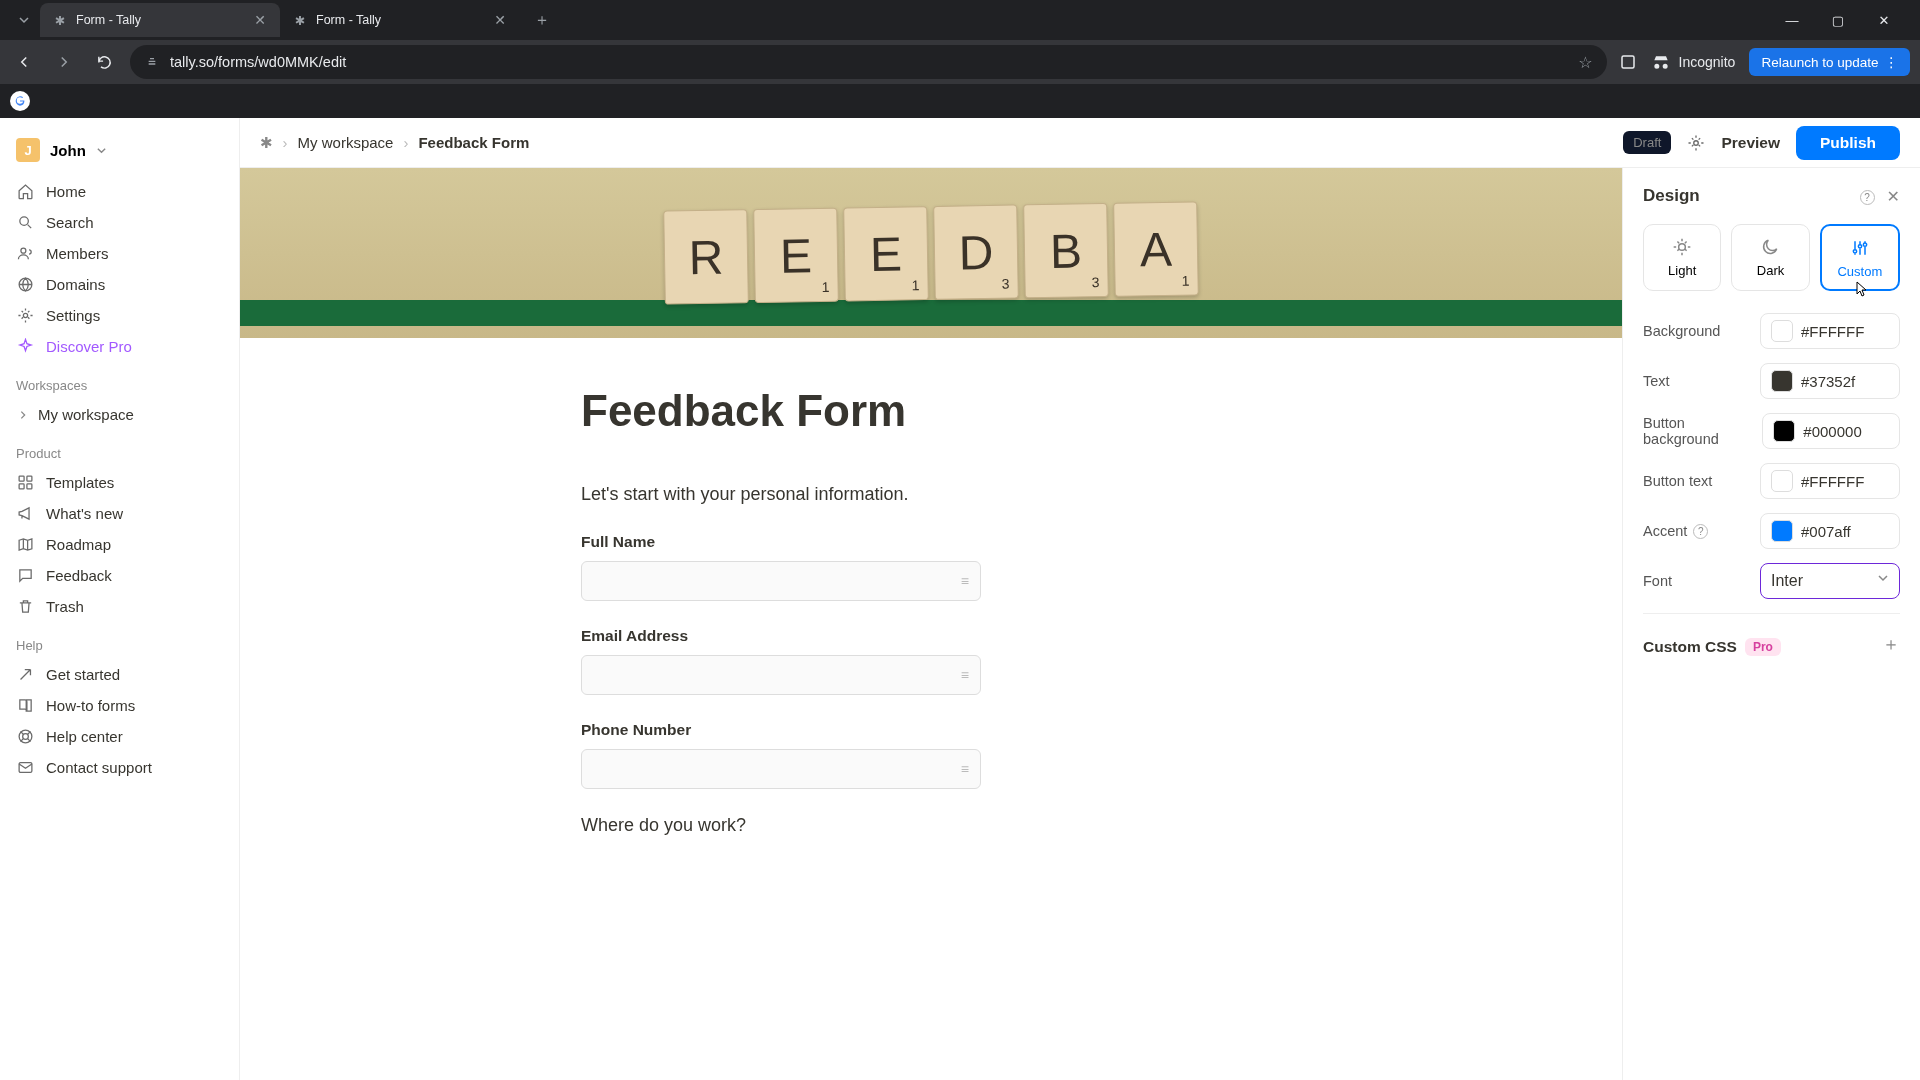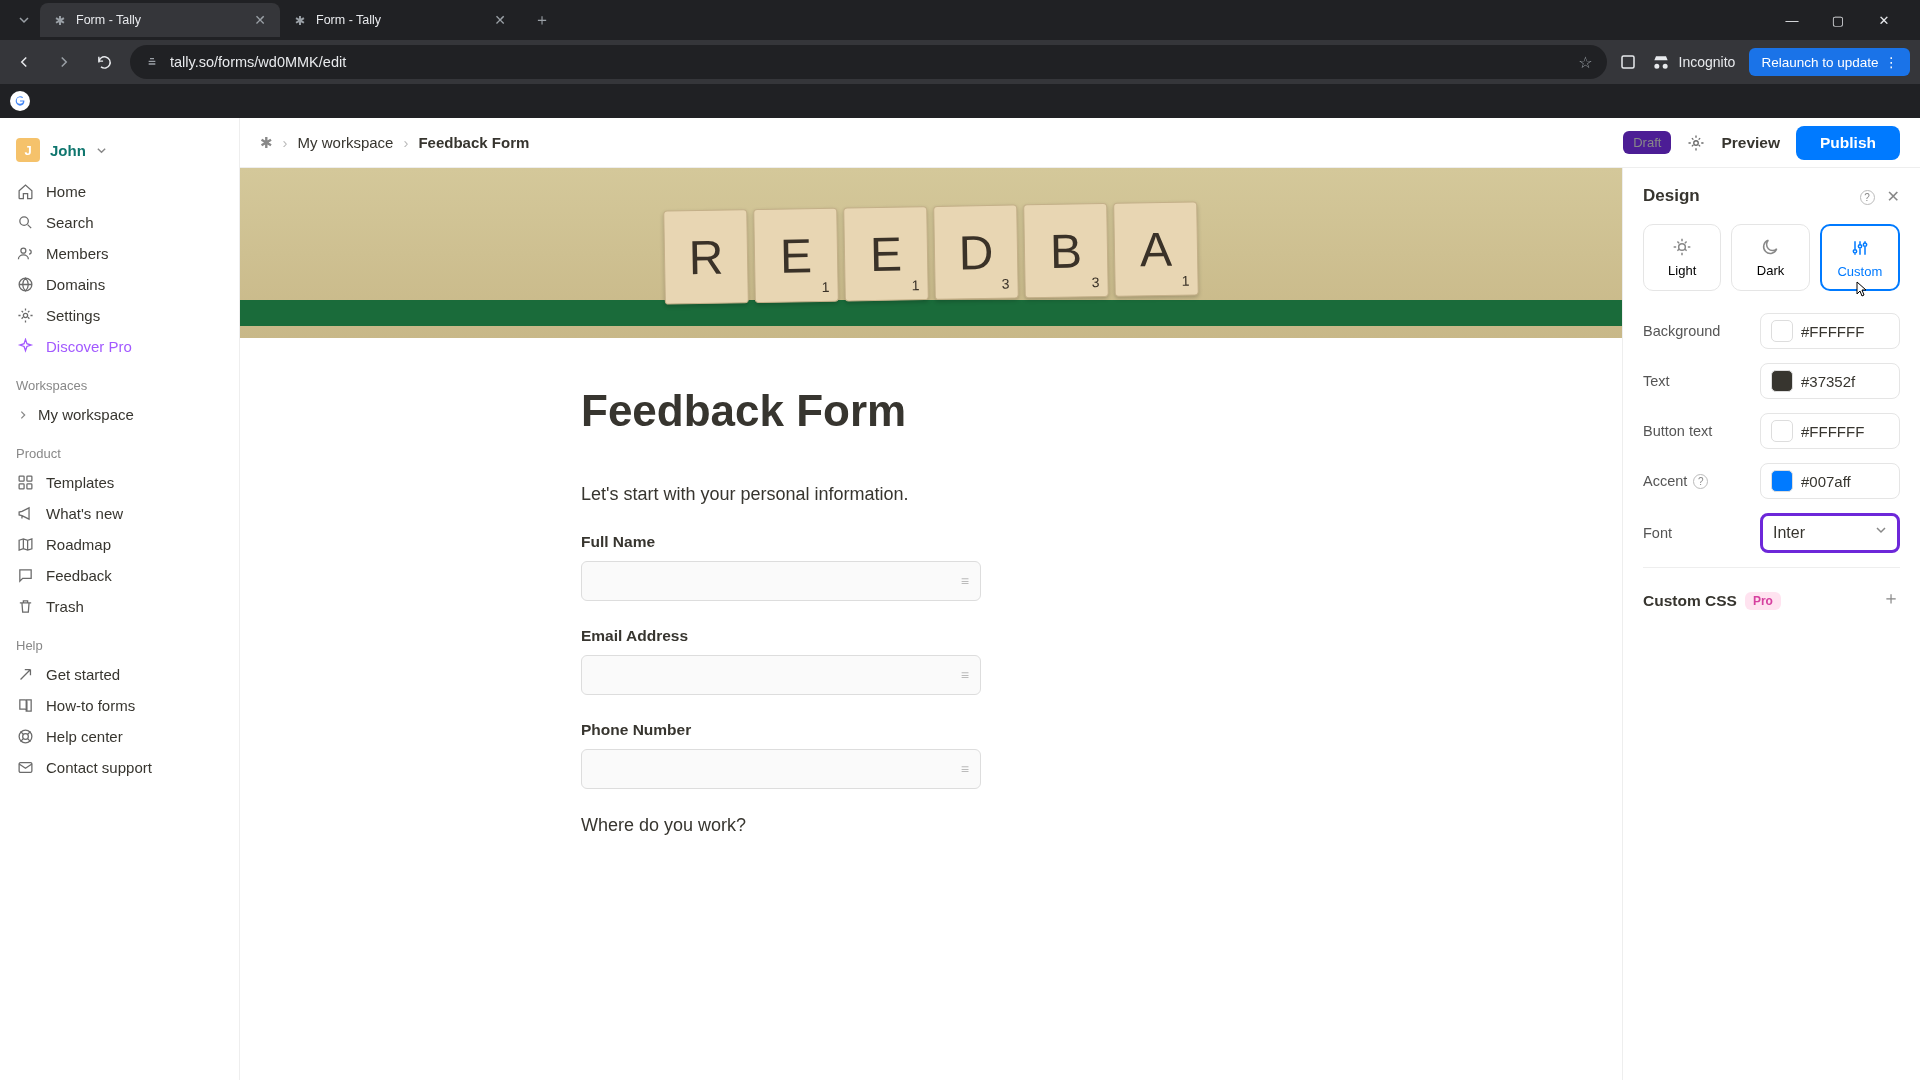--- a/index.html
+++ b/index.html
@@ -31,40 +31,40 @@
 .bookmark-bar { height:34px; display:flex; align-items:center; padding:0 10px; }
 .bookmark-icon { width:20px; height:20px; border-radius:50%; background:#fff; display:flex; align-items:center; justify-content:center; font-size:12px; font-weight:bold; cursor:pointer; }
 
 
 .app { display:flex; height: calc(1080px - 118px); background:#fff; }
 
 
 .sidebar { width: 240px; border-right:1px solid #eee; padding:14px 0; overflow-y:auto; }
 .user-row { display:flex; align-items:center; gap:10px; padding:6px 16px 14px; cursor:pointer; }
 .avatar { width:24px; height:24px; border-radius:4px; background:#f5c26b; color:#fff; display:flex; align-items:center; justify-content:center; font-size:13px; font-weight:600; }
-.user-name { font-weight:600; font-size:15px; color:#0f766e; }
+.user-name { font-weight:600; font-size:15px; color:#000000; }
 .user-chevron { color:#888; font-size:12px; }
 .side-item { display:flex; align-items:center; gap:12px; padding:7px 16px; font-size:15px; color:#37352f; cursor:pointer; }
 .side-item .icon { width:18px; color:#6b6b6b; display:flex; align-items:center; justify-content:center; }
 .side-item.pro { color:#a259ff; }
 .side-item.pro .icon { color:#a259ff; }
 .side-header { padding:16px 16px 6px; font-size:13px; color:#888; font-weight:500; }
 .workspace-item { display:flex; align-items:center; gap:10px; padding:7px 16px 7px 18px; font-size:15px; color:#37352f; cursor:pointer; }
 .workspace-item .chev { color:#888; font-size:11px; }
 
 
 .main { flex:1; display:flex; flex-direction:column; min-width:0; }
 .topbar { display:flex; align-items:center; height:50px; padding:0 20px; border-bottom:1px solid #eee; gap:12px; }
 .breadcrumb { display:flex; align-items:center; gap:10px; font-size:15px; color:#37352f; }
 .breadcrumb .logo { color:#888; }
 .breadcrumb .sep { color:#bbb; }
 .breadcrumb .current { font-weight:600; }
 .breadcrumb a { color:#37352f; cursor:pointer; }
 .topbar-right { margin-left:auto; display:flex; align-items:center; gap:16px; }
-.draft-badge { background:#4c1d95; color:#888; font-size:13px; padding:4px 10px; border-radius:6px; }
+.draft-badge { background:#0f172a; color:#888; font-size:13px; padding:4px 10px; border-radius:6px; }
 .gear { color:#6b6b6b; cursor:pointer; }
 .preview-btn { font-size:15.5px; font-weight:600; color:#37352f; cursor:pointer; }
 .publish-btn { background:#007aff; color:#fff; font-size:15.5px; font-weight:600; padding:8px 24px; border-radius:8px; cursor:pointer; border:none; }
 
 .editor-area { flex:1; display:flex; min-height:0; }
 .canvas { flex:1; overflow-y:auto; }
 
 
 .cover { height:170px; background:linear-gradient(#d4c89a,#c8b888); position:relative; overflow:hidden; display:flex; align-items:center; justify-content:center; }
 .tiles-row { display:flex; gap:6px; transform:rotate(-1deg); }
@@ -92,21 +92,21 @@
 .theme-card.active { border:2px solid #007aff; color:#007aff; }
 .theme-card .theme-icon { font-size:18px; color:#888; }
 .theme-card.active .theme-icon { color:#007aff; }
 .theme-card .theme-label { font-size:13px; }
 .color-row { display:flex; align-items:center; margin-bottom:14px; }
 .color-label { font-size:14.5px; color:#555; display:flex; align-items:center; gap:6px; }
 .color-input-wrap { margin-left:auto; display:flex; align-items:center; gap:8px; border:1px solid #e5e5e5; border-radius:8px; padding:6px 10px; width:140px; }
 .swatch { width:22px; height:22px; border-radius:5px; border:1px solid #ddd; flex-shrink:0; }
 .color-val { font-size:15px; color:#37352f; font-family:inherit; }
 .font-row { display:flex; align-items:center; margin-bottom:14px; }
-.font-select { margin-left:auto; border:3px solid #6d28d9; border-radius:8px; padding:8px 10px; width:140px; display:flex; justify-content:space-between; cursor:pointer; }
+.font-select { margin-left:auto; border:1px solid #6d28d9; border-radius:8px; padding:8px 10px; width:140px; display:flex; justify-content:space-between; cursor:pointer; }
 .font-val { font-size:16px; color:#37352f; }
 .css-row { display:flex; align-items:flex-end; padding-top:18px; border-top:1px solid #eee; margin-top:8px; cursor:pointer; }
 .css-title { font-size:15.5px; font-weight:700; color:#37352f; }
 .pro-badge { background:#ffe3f0; color:#d6409f; font-size:12px; font-weight:600; padding:2px 8px; border-radius:6px; margin-left:8px; }
 .css-plus { margin-left:auto; color:#888; font-size:18px; }
 
 .help-icon-small { width:15px; height:15px; border:1px solid #bbb; border-radius:50%; display:inline-flex; align-items:center; justify-content:center; font-size:10px; color:#888; }
 
 .cursor-ptr { position:absolute; pointer-events:none; }
 
@@ -478,20 +478,27 @@
           </div>
         </div>
         <div class="color-row">
           <span class="color-label">Text</span>
           <div class="color-input-wrap">
             <span class="swatch" style="background:#37352f"></span>
             <span class="color-val">#37352f</span>
           </div>
         </div>
         <div class="color-row">
+          <span class="color-label">Button background</span>
+          <div class="color-input-wrap">
+            <span class="swatch" style="background:#000000"></span>
+            <span class="color-val">#000000</span>
+          </div>
+        </div>
+        <div class="color-row">
           <span class="color-label">Button text</span>
           <div class="color-input-wrap">
             <span class="swatch" style="background:#FFFFFF"></span>
             <span class="color-val">#FFFFFF</span>
           </div>
         </div>
         <div class="color-row">
           <span class="color-label">
             <span>Accent</span>
             <span class="help-icon-small">?</span>

